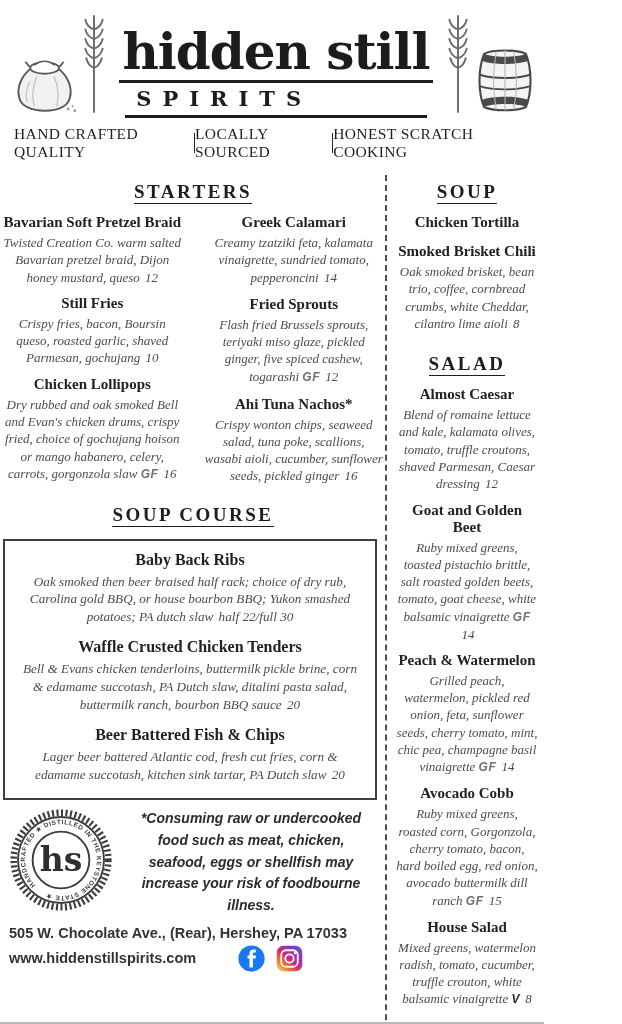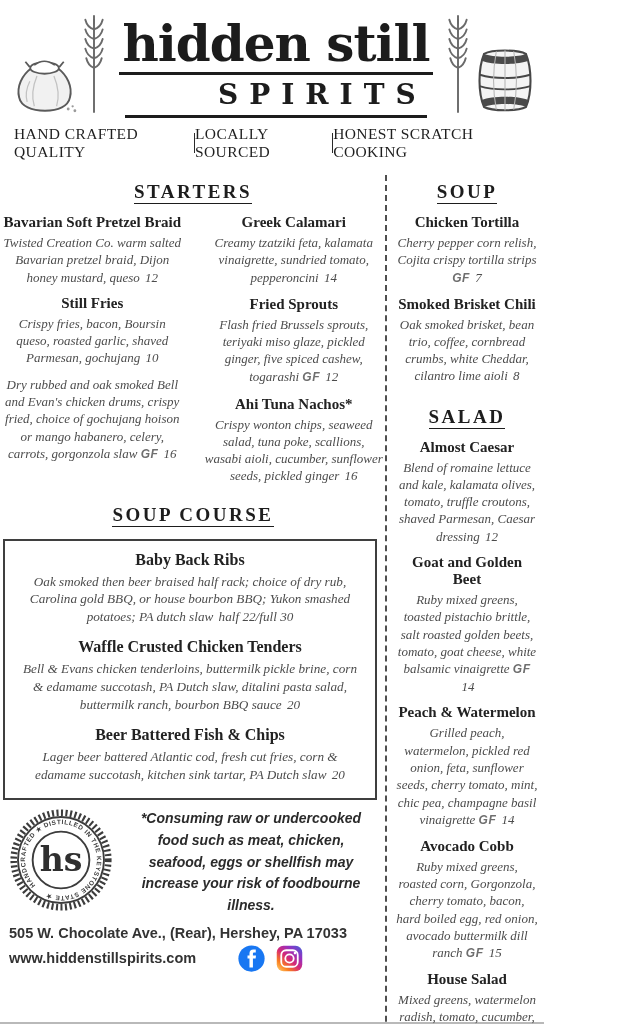--- a/index.html
+++ b/index.html
@@ -16,22 +16,22 @@
   .header { display:flex; align-items:flex-end; justify-content:center;
             gap:8px; padding:14px 8px 0 12px; height:128px; }
   .icon-pair { display:flex; align-items:flex-end; gap:3px; }
   .logo-block { display:flex; flex-direction:column; align-items:center;
                 width:328px; margin:0 4px; }
   .logo-title { font-family:"DejaVu Serif",serif; font-weight:700;
                 font-size:50px; line-height:1.02; color:#1c1c1c;
                 letter-spacing:-1px; width:100%; text-align:center;
                 border-bottom:3px solid #1c1c1c; padding-bottom:3px; }
   .logo-sub { font-family:"DejaVu Serif",serif; font-weight:700;
-              font-size:28px; letter-spacing:11px; text-indent:11px;
-              color:#1c1c1c; width:96%; text-align:right;
+              font-size:21px; letter-spacing:11px; text-indent:11px;
+              color:#1c1c1c; width:96%; text-align:left;
               border-bottom:3px solid #1c1c1c; padding:3px 0 4px; }
 
   .tagline { display:flex; align-items:center; justify-content:space-between;
              padding:7px 14px 2px 14px; font-size:15.5px; color:#1f1f1f;
              letter-spacing:0.4px; }
   .vsep { width:1px; height:20px; background:#2a2a2a; }
 
   
   .content { display:flex; flex:1; padding-left:1px; margin-top:12px; }
   .left-col { width:384px; display:flex; flex-direction:column; }
@@ -181,20 +181,21 @@
           </div>
           <div class="item">
             <h3 class="dish">Still Fries</h3>
             <p class="desc">
               <span>Crispy fries, bacon, Boursin queso, roasted garlic, shaved Parmesan, gochujang</span>
               
               <span class="price">10</span>
             </p>
           </div>
           <div class="item">
+            <h3 class="dish">Chicken Lollipops</h3>
             <p class="desc">
               <span>Dry rubbed and oak smoked Bell and Evan's chicken drums, crispy fried, choice of gochujang hoison or mango habanero, celery, carrots, gorgonzola slaw</span>
               <span class="badge">GF</span>
               <span class="price">16</span>
             </p>
           </div>
         </div>
         <div>
           <div class="item">
             <h3 class="dish">Greek Calamari</h3>
@@ -300,25 +301,20 @@
     </div>
 
     <div class="right-col">
 
       <h2 class="section-title">
         <span>SOUP</span>
       </h2>
 
       <div class="item">
         <h3 class="dish">Chicken Tortilla</h3>
-        <p class="desc">
-          <span>Cherry pepper corn relish, Cojita crispy tortilla strips</span>
-          <span class="badge">GF</span>
-          <span class="price">7</span>
-        </p>
       </div>
       <div class="item">
         <h3 class="dish">Smoked Brisket Chili</h3>
         <p class="desc">
           <span>Oak smoked brisket, bean trio, coffee, cornbread crumbs, white Cheddar,  cilantro lime aioli</span>
           
           <span class="price">8</span>
         </p>
       </div>
 

